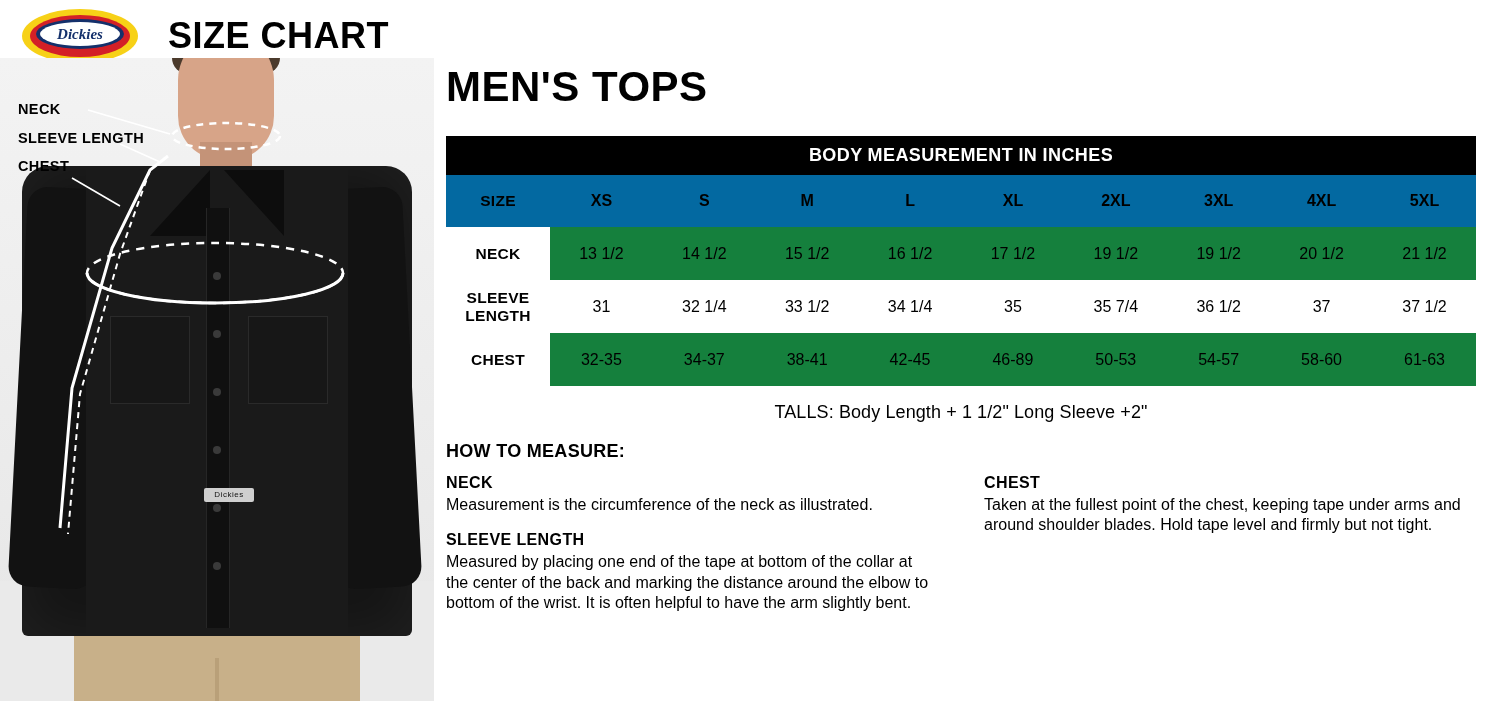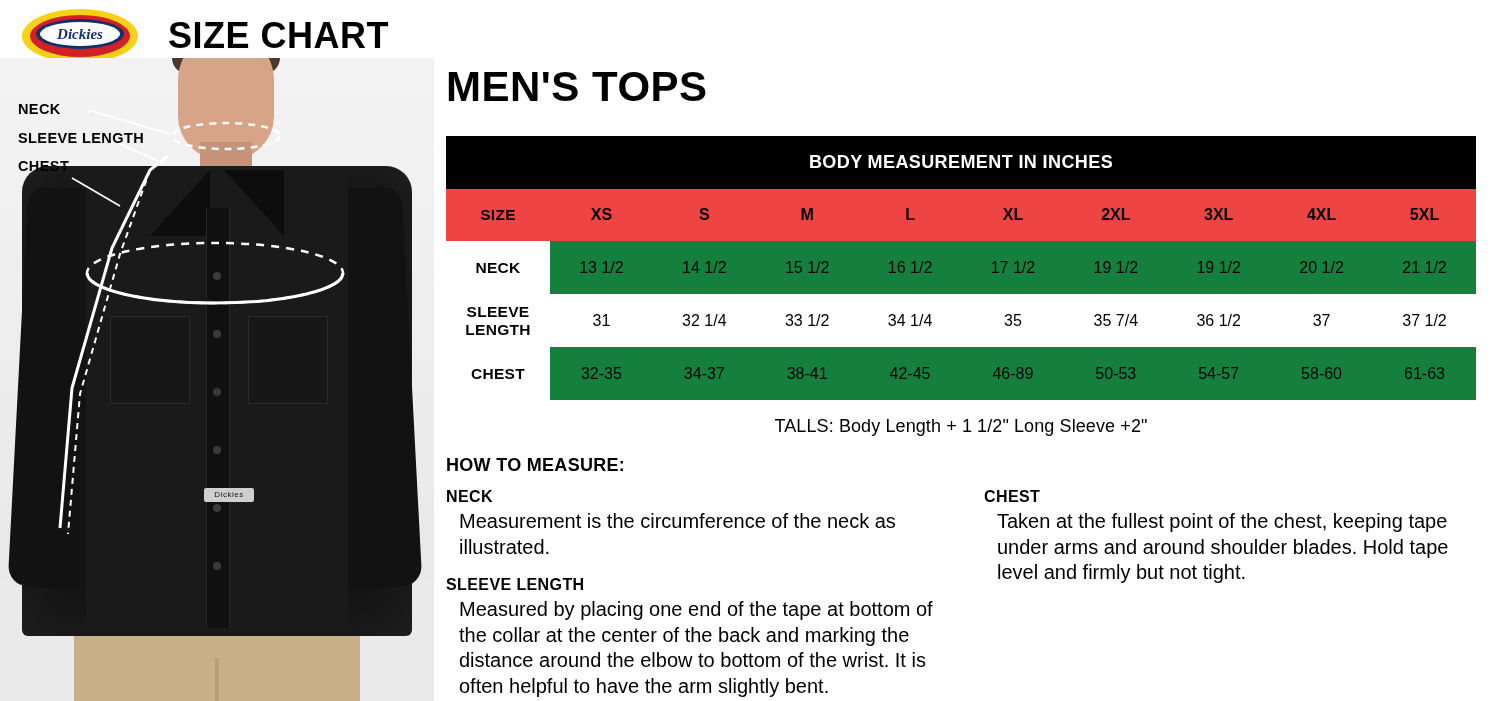--- a/index.html
+++ b/index.html
@@ -222,21 +222,21 @@
     line-height: 1;
     margin: 0 0 28px 0;
   }
   .band {
     background: #000000;
     color: #ffffff;
     text-align: center;
     font-size: 18px;
     font-weight: bold;
     letter-spacing: 0.4px;
-    padding: 16px 0;
+    padding: 9px 0;
     width: 1030px;
   }
 
   table.size {
     border-collapse: collapse;
     width: 1030px;
     table-layout: fixed;
   }
   table.size td, table.size th {
     text-align: center;
@@ -249,21 +249,21 @@
     width: 104px;
     font-weight: bold;
     font-size: 15.5px;
     text-align: center;
     letter-spacing: 0.3px;
     line-height: 1.15;
   }
   tr.hdr td { font-weight: bold; height: 52px; }
   tr.r-alt td { background: #15803d; }
   tr.r-plain td { background: #ffffff; }
-  tr.hdr td { background: #ef4444; }
+  tr.hdr td { background: #0369a1; }
   tr.r-alt td.rowhead, tr.r-plain td.rowhead { background: #ffffff; }
 
   .talls {
     text-align: center;
     font-size: 18px;
     margin-top: 16px;
     width: 1030px;
     letter-spacing: 0.1px;
   }
 
@@ -279,24 +279,23 @@
     gap: 46px;
   }
   .col { width: 500px; }
   .m-title {
     font-size: 16px;
     font-weight: bold;
     letter-spacing: 0.4px;
     margin-bottom: 3px;
   }
   .m-body {
-    font-size: 20px;
+    font-size: 16px;
     line-height: 1.28;
     margin-bottom: 16px;
-    margin-left: 13px;
   }
 </style>
 </head>
 <body>
 
 <div class="page">
 
   <div class="header">
     <div class="logo-wrap">
       <div class="logo">

